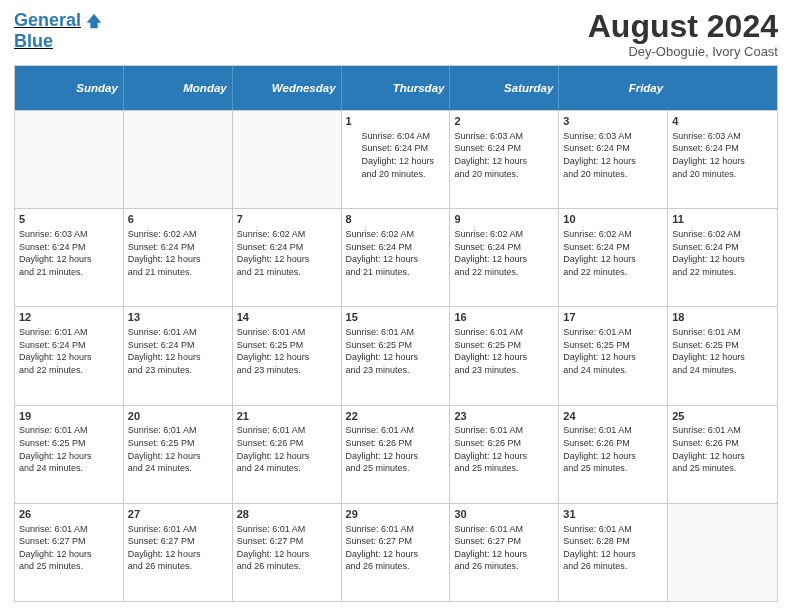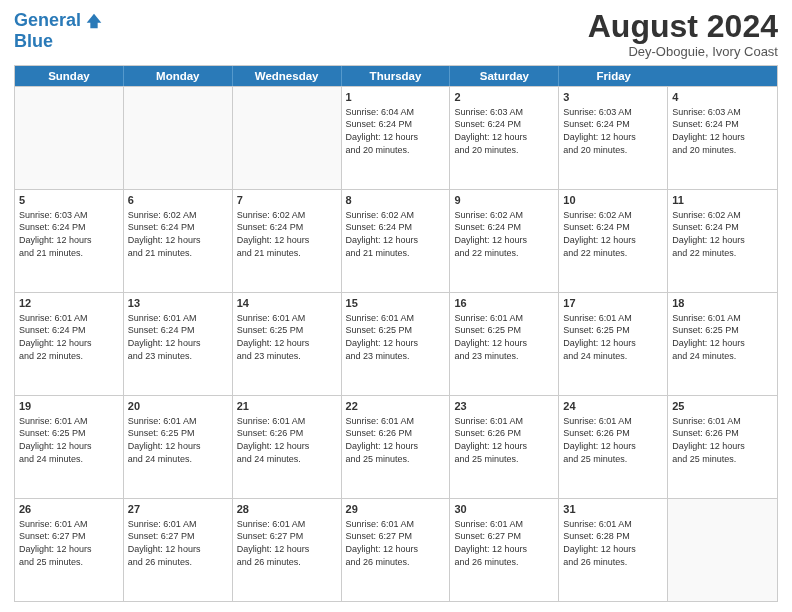--- a/index.html
+++ b/index.html
@@ -21,20 +21,21 @@
     .header {
       display: flex;
       justify-content: space-between;
       align-items: flex-start;
       margin-bottom: 6px;
     }
     .logo {
       display: flex;
       align-items: flex-start;
       gap: 2px;
+      text-decoration: underline;
     }
     .logo-text {
       font-size: 18px;
       font-weight: bold;
       color: #1a1a1a;
       line-height: 1.1;
     }
     .logo-text span {
       color: #2a7ab8;
     }
@@ -65,23 +66,24 @@
     }
     .cal-header-row {
       display: grid;
       grid-template-columns: repeat(7, 1fr);
       background: #2a7ab8;
     }
     .cal-header-cell {
       color: #fff;
       font-size: 11.5px;
       font-weight: bold;
-      padding: 4px 5px;
-      text-align: center;
+      padding: 16px 5px;
+      text-align: right;
       border-right: 1px solid #5599cc;
+      font-style: italic;
     }
     .cal-header-cell:last-child { border-right: none; }
     .cal-body {
       flex: 1;
       display: flex;
       flex-direction: column;
     }
     .cal-week {
       display: grid;
       grid-template-columns: repeat(7, 1fr);
@@ -144,21 +146,21 @@
       <div class="cal-header-cell">Saturday</div>
       <div class="cal-header-cell">Friday</div>
     </div>
     <div class="cal-body" id="cal-body">
     <div class="cal-week">
           <div class="cal-cell empty"></div>
           <div class="cal-cell empty"></div>
           <div class="cal-cell empty"></div>
           <div class="cal-cell">
             <span class="day-num">1</span>
-            <div class="info" style="white-space: pre-line;">Sunrise: 6:04 AM
+            <div class="info" style="white-space: pre-line; margin-left: 16px;">Sunrise: 6:04 AM
 Sunset: 6:24 PM
 Daylight: 12 hours
 and 20 minutes.</div>
           </div>
           <div class="cal-cell">
             <span class="day-num">2</span>
             <div class="info" style="white-space: pre-line;">Sunrise: 6:03 AM
 Sunset: 6:24 PM
 Daylight: 12 hours
 and 20 minutes.</div>

